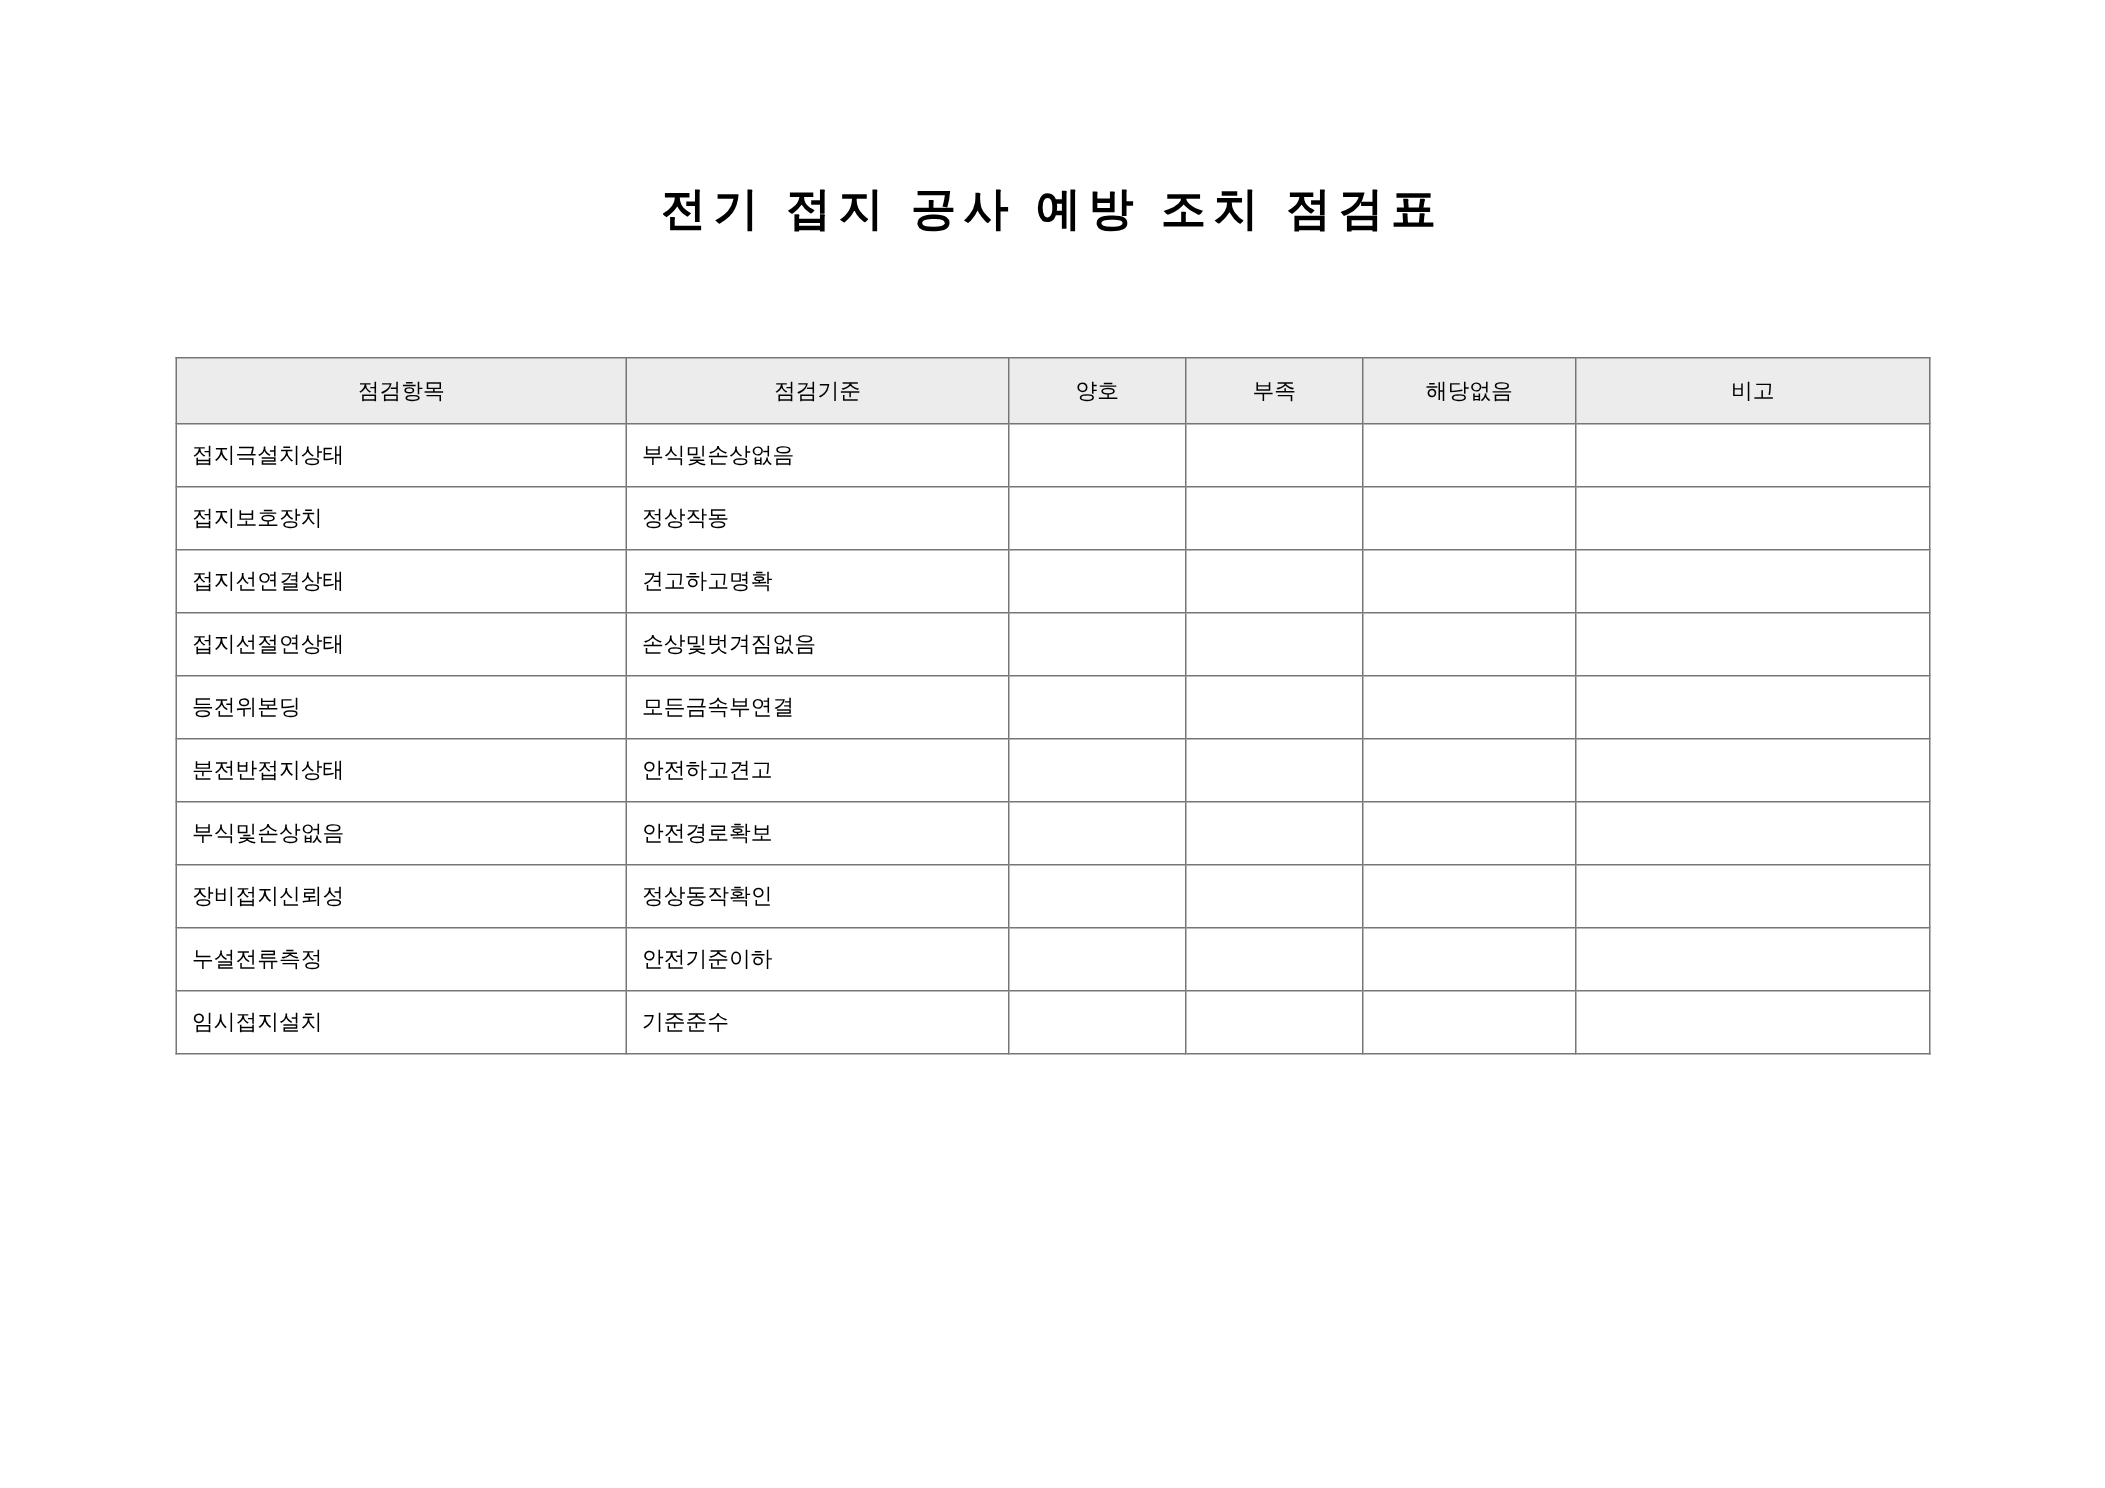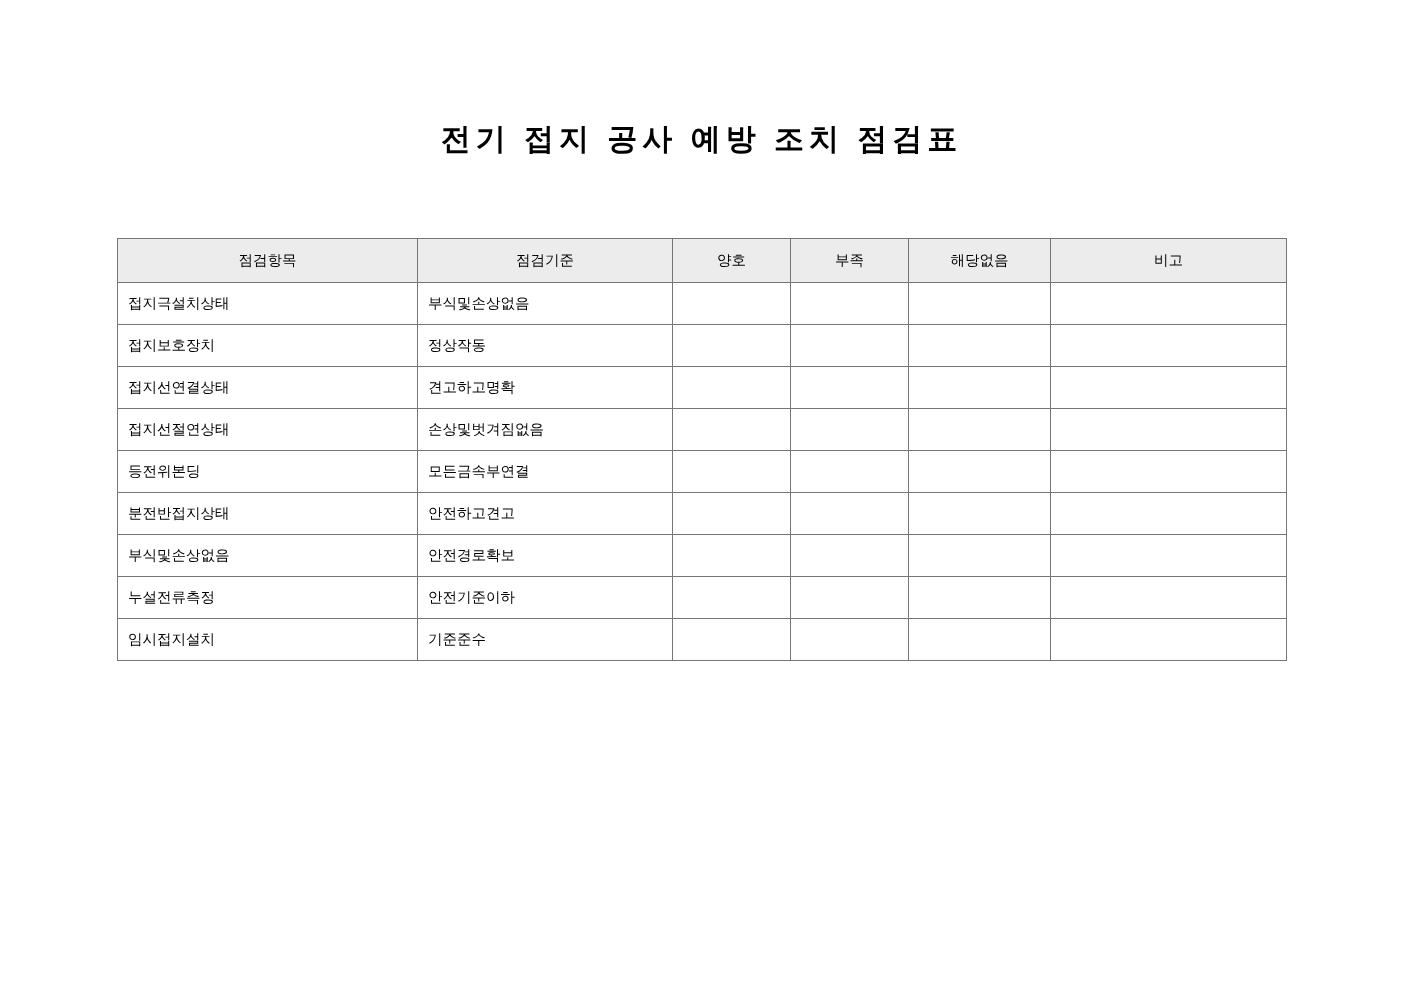--- a/index.html
+++ b/index.html
@@ -148,20 +148,28 @@
         </tr>
         <tr>
           <td>부식및손상없음</td>
           <td>안전경로확보</td>
           <td class="cell-empty"></td>
           <td class="cell-empty"></td>
           <td class="cell-empty"></td>
           <td class="cell-empty"></td>
         </tr>
         <tr>
+          <td>장비접지신뢰성</td>
+          <td>정상동작확인</td>
+          <td class="cell-empty"></td>
+          <td class="cell-empty"></td>
+          <td class="cell-empty"></td>
+          <td class="cell-empty"></td>
+        </tr>
+        <tr>
           <td>누설전류측정</td>
           <td>안전기준이하</td>
           <td class="cell-empty"></td>
           <td class="cell-empty"></td>
           <td class="cell-empty"></td>
           <td class="cell-empty"></td>
         </tr>
         <tr>
           <td>임시접지설치</td>
           <td>기준준수</td>

